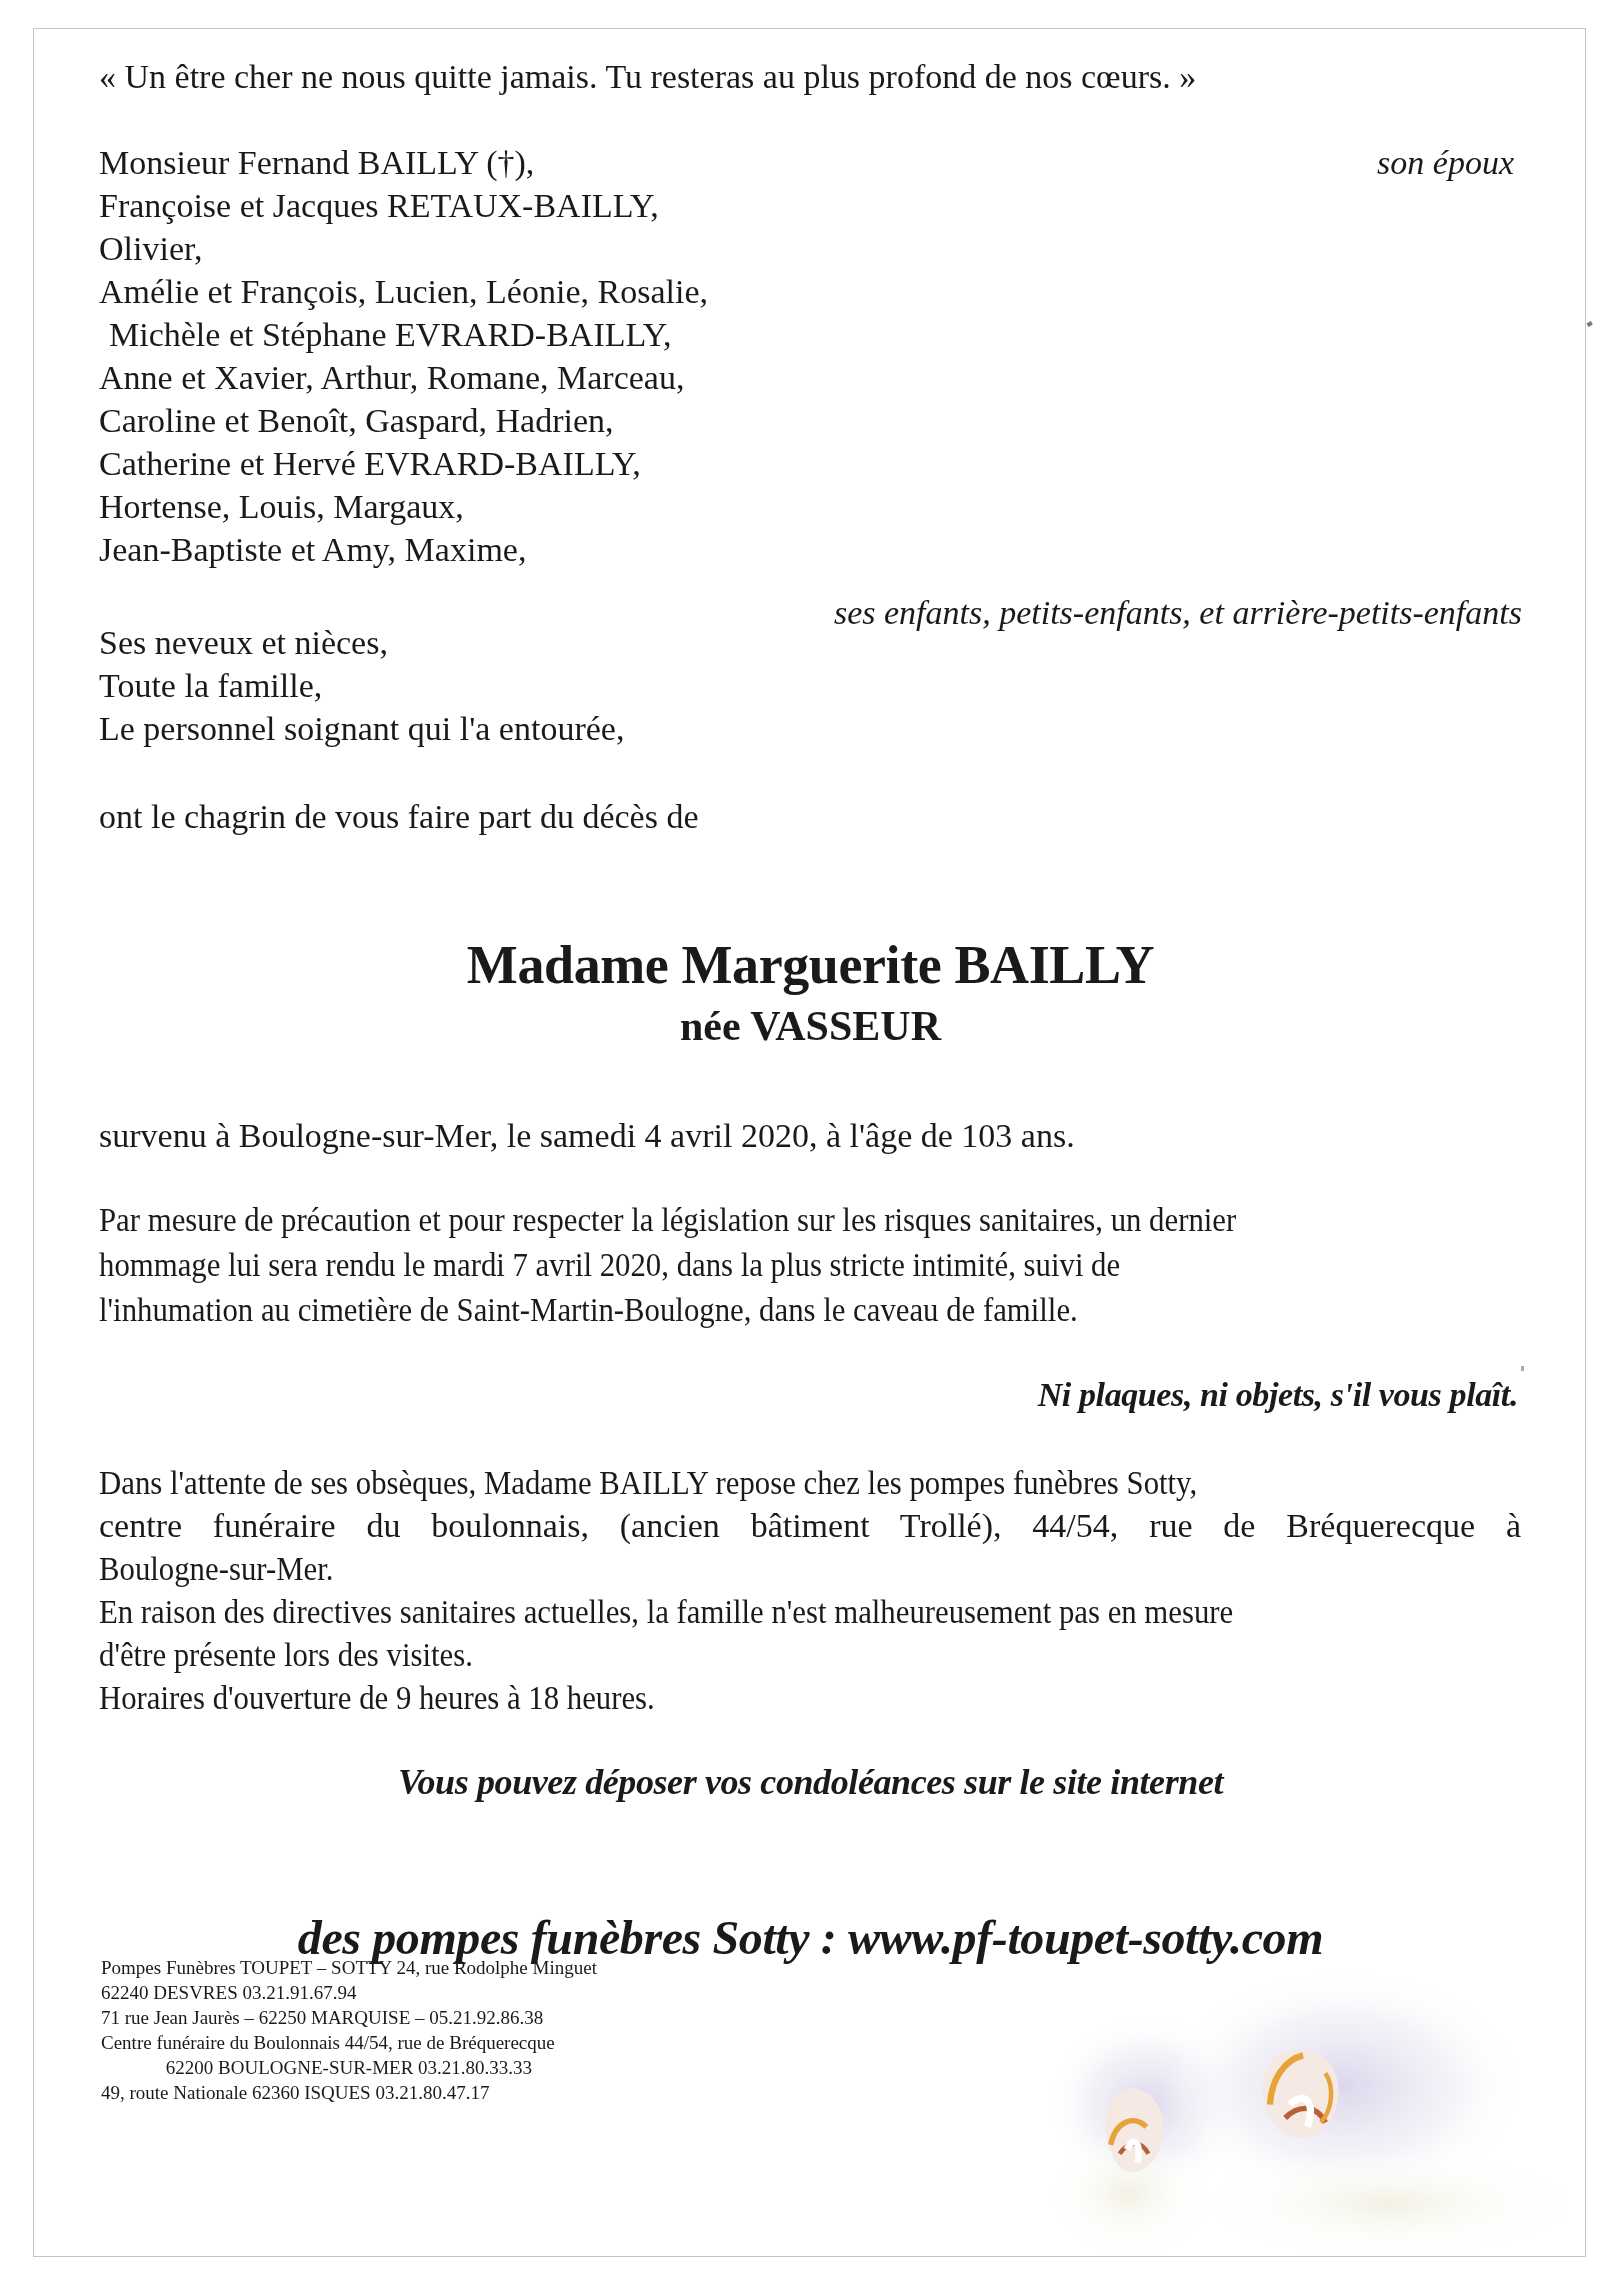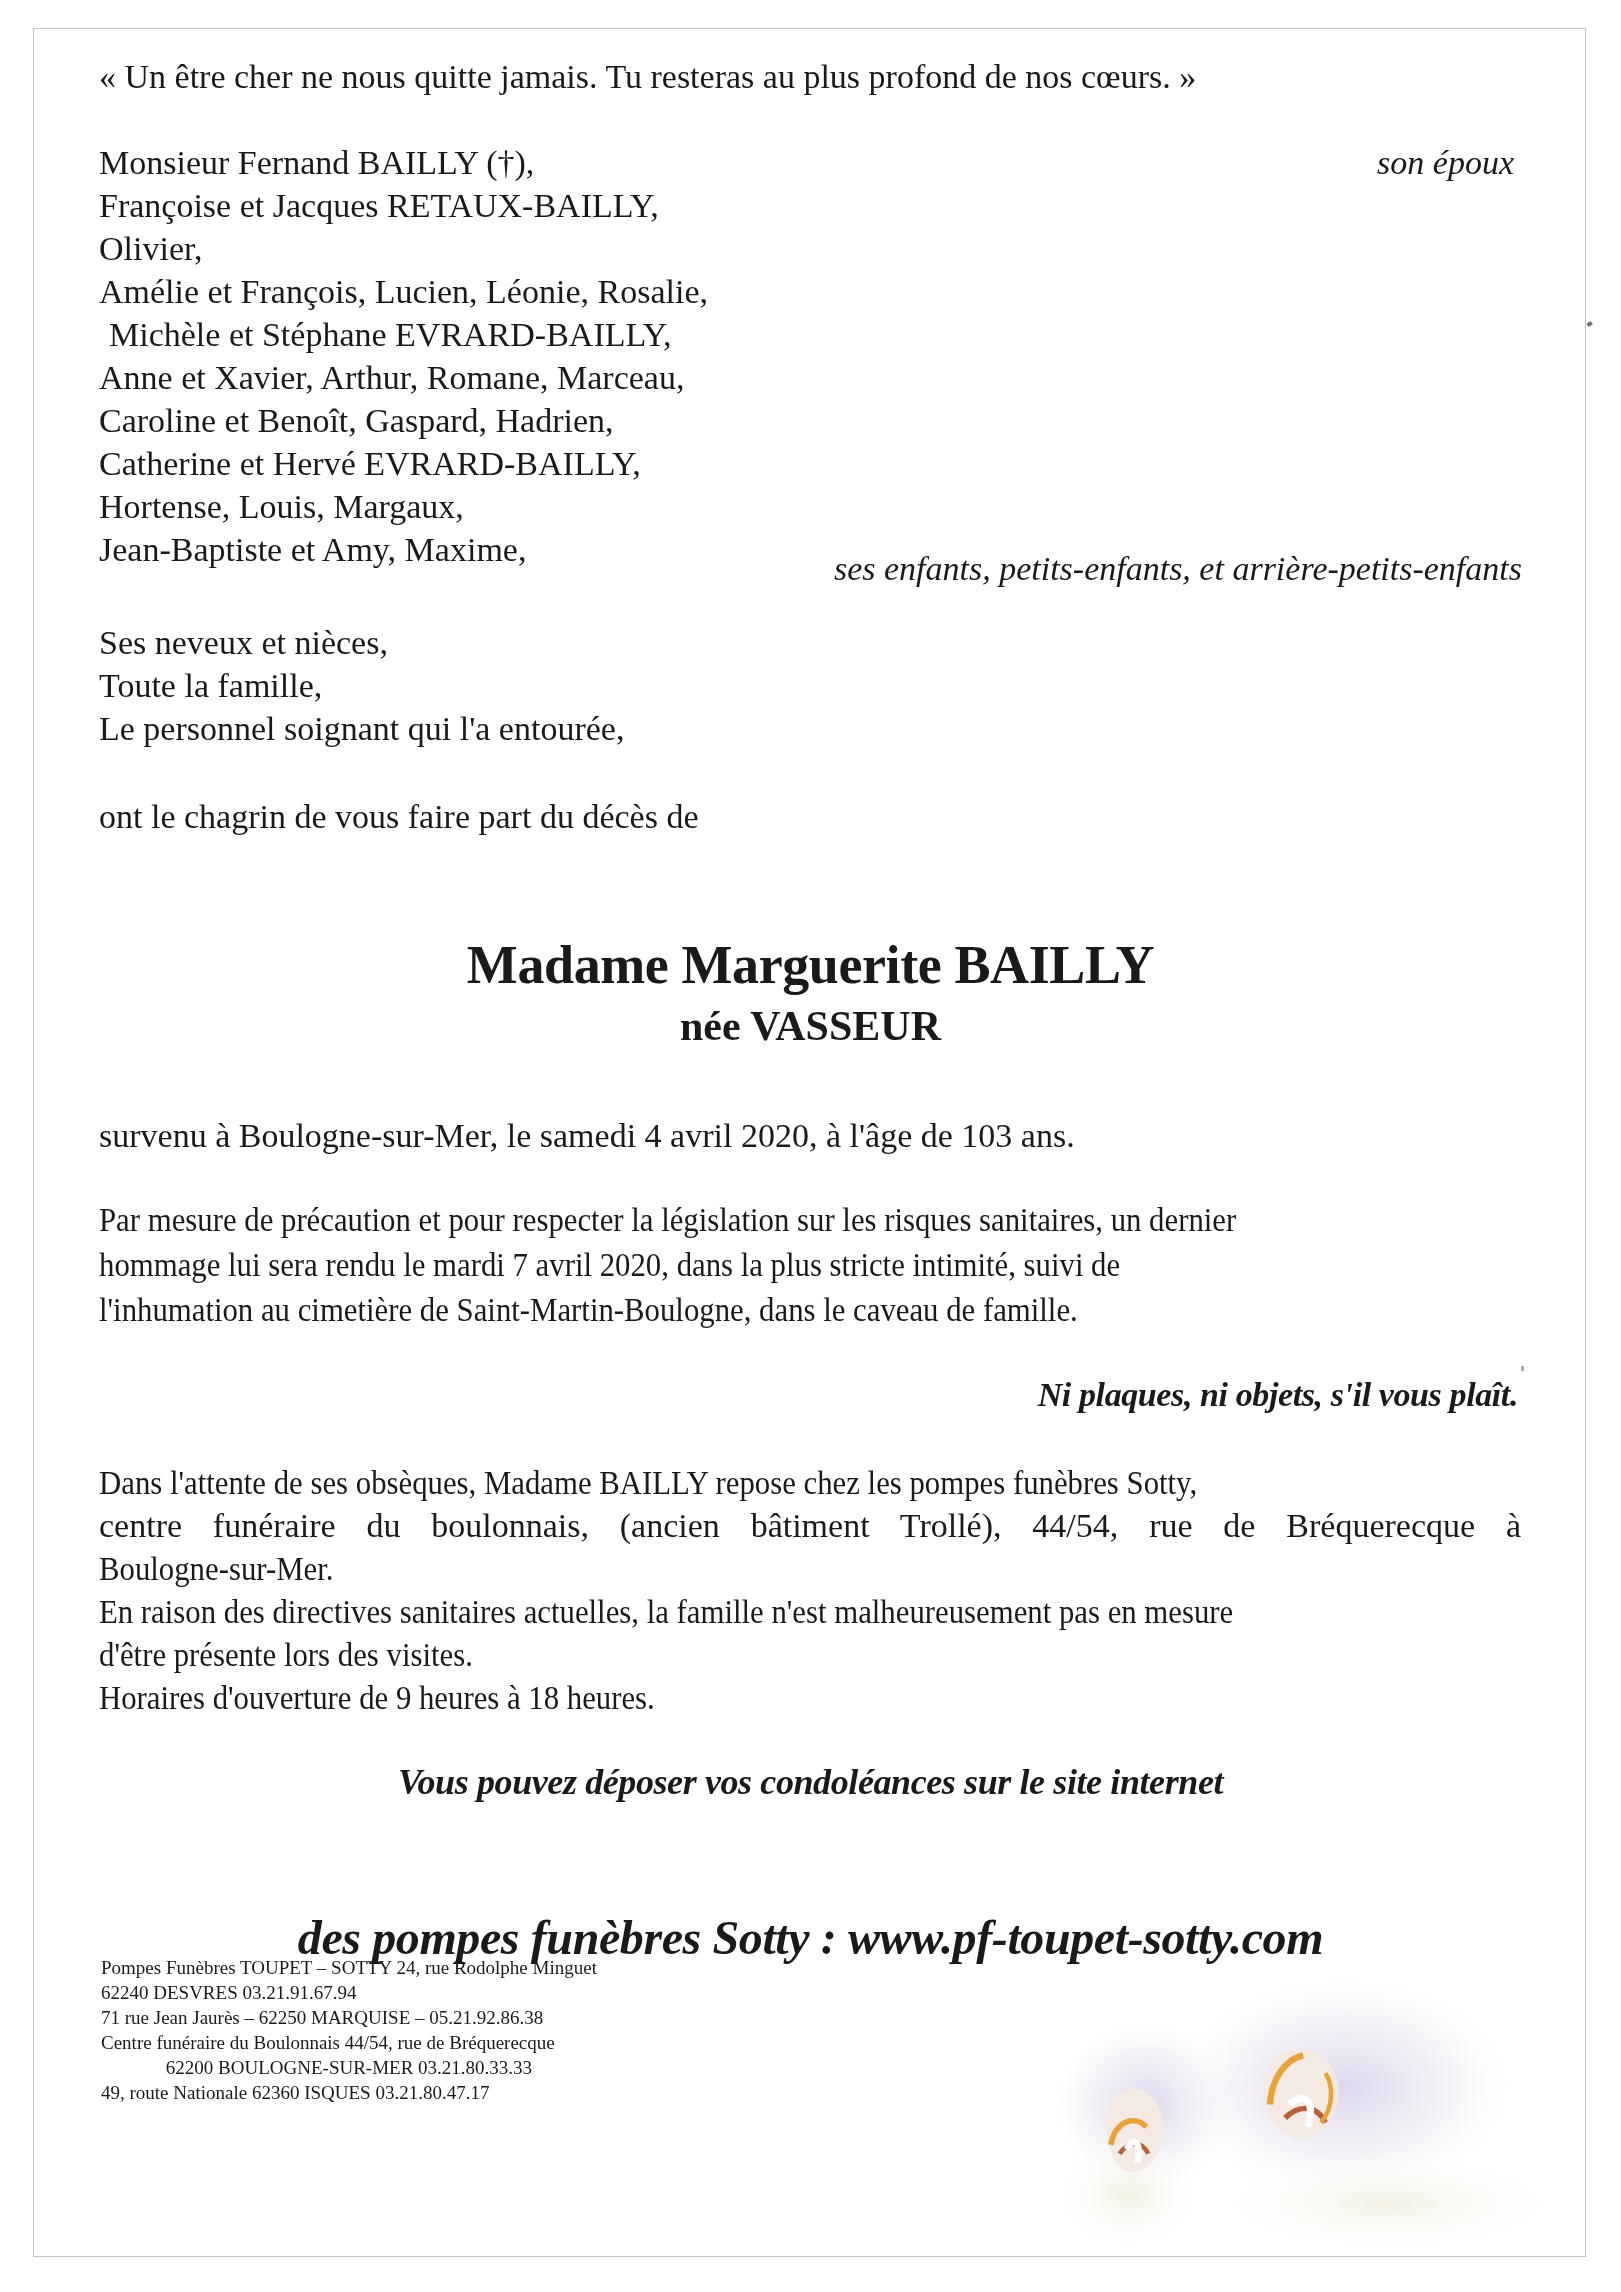--- a/index.html
+++ b/index.html
@@ -30,21 +30,21 @@
 <div class="ln" style="left:99px;top:186px;">Françoise et Jacques RETAUX-BAILLY,</div>
 <div class="ln" style="left:99px;top:229px;">Olivier,</div>
 <div class="ln" style="left:99px;top:272px;">Amélie et François, Lucien, Léonie, Rosalie,</div>
 <div class="ln" style="left:109px;top:315px;">Michèle et Stéphane EVRARD-BAILLY,</div>
 <div class="ln" style="left:99px;top:358px;">Anne et Xavier, Arthur, Romane, Marceau,</div>
 <div class="ln" style="left:99px;top:401px;">Caroline et Benoît, Gaspard, Hadrien,</div>
 <div class="ln" style="left:99px;top:444px;">Catherine et Hervé EVRARD-BAILLY,</div>
 <div class="ln" style="left:99px;top:487px;">Hortense, Louis, Margaux,</div>
 <div class="ln" style="left:99px;top:530px;">Jean-Baptiste et Amy, Maxime,</div>
 
-<div class="ln it" style="right:99px;top:549px;">ses enfants, petits-enfants, et arrière-petits-enfants</div>
+<div class="ln it" style="right:99px;top:593px;">ses enfants, petits-enfants, et arrière-petits-enfants</div>
 
 <div class="ln" style="left:99px;top:623px;">Ses neveux et nièces,</div>
 <div class="ln" style="left:99px;top:666px;">Toute la famille,</div>
 <div class="ln" style="left:99px;top:709px;">Le personnel soignant qui l'a entourée,</div>
 
 <div class="ln" style="left:99px;top:797px;">ont le chagrin de vous faire part du décès de</div>
 
 <div class="ln bd center" style="top:937px;font-size:54px;line-height:57px;letter-spacing:-0.4px;">Madame Marguerite BAILLY</div>
 <div class="ln bd center" style="top:999px;font-size:42px;line-height:54px;">née VASSEUR</div>
 

